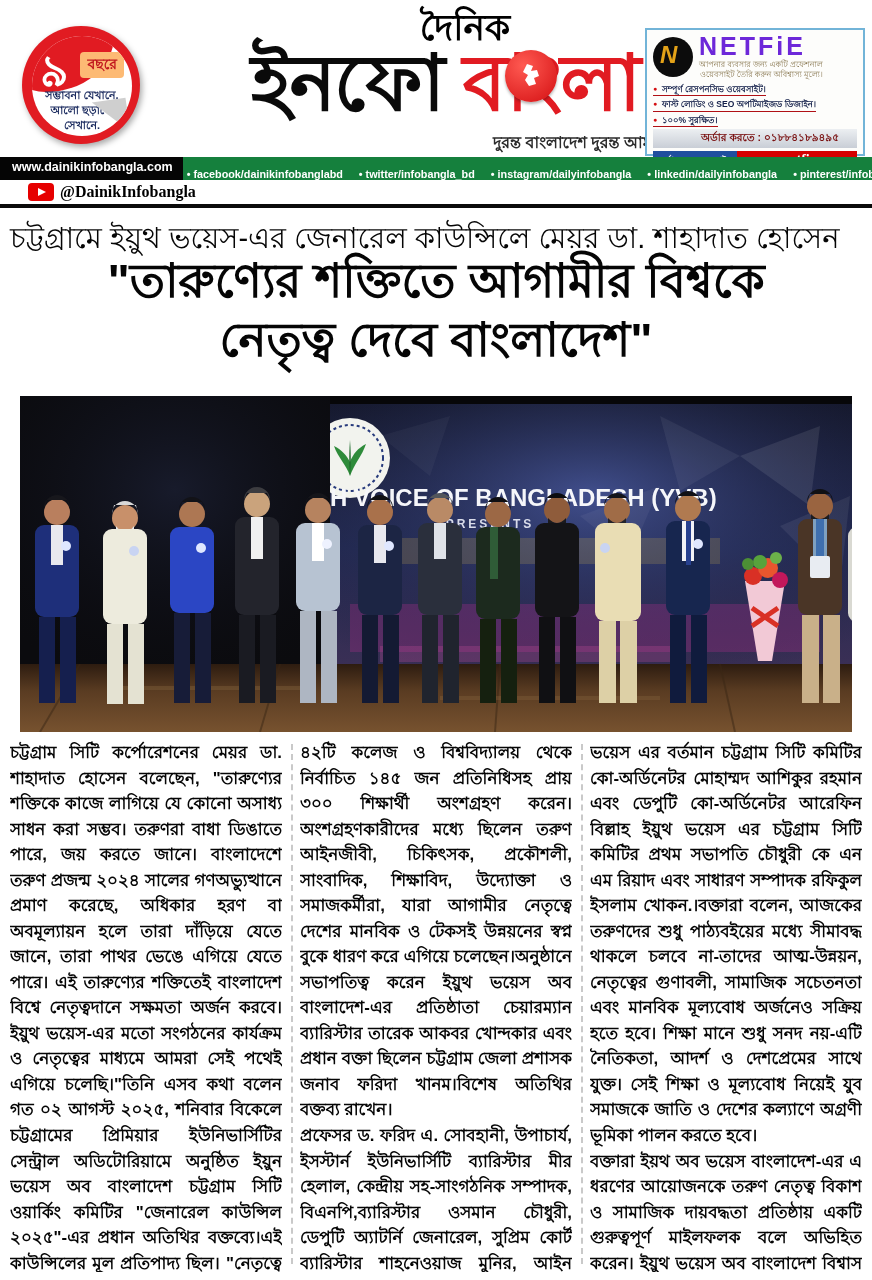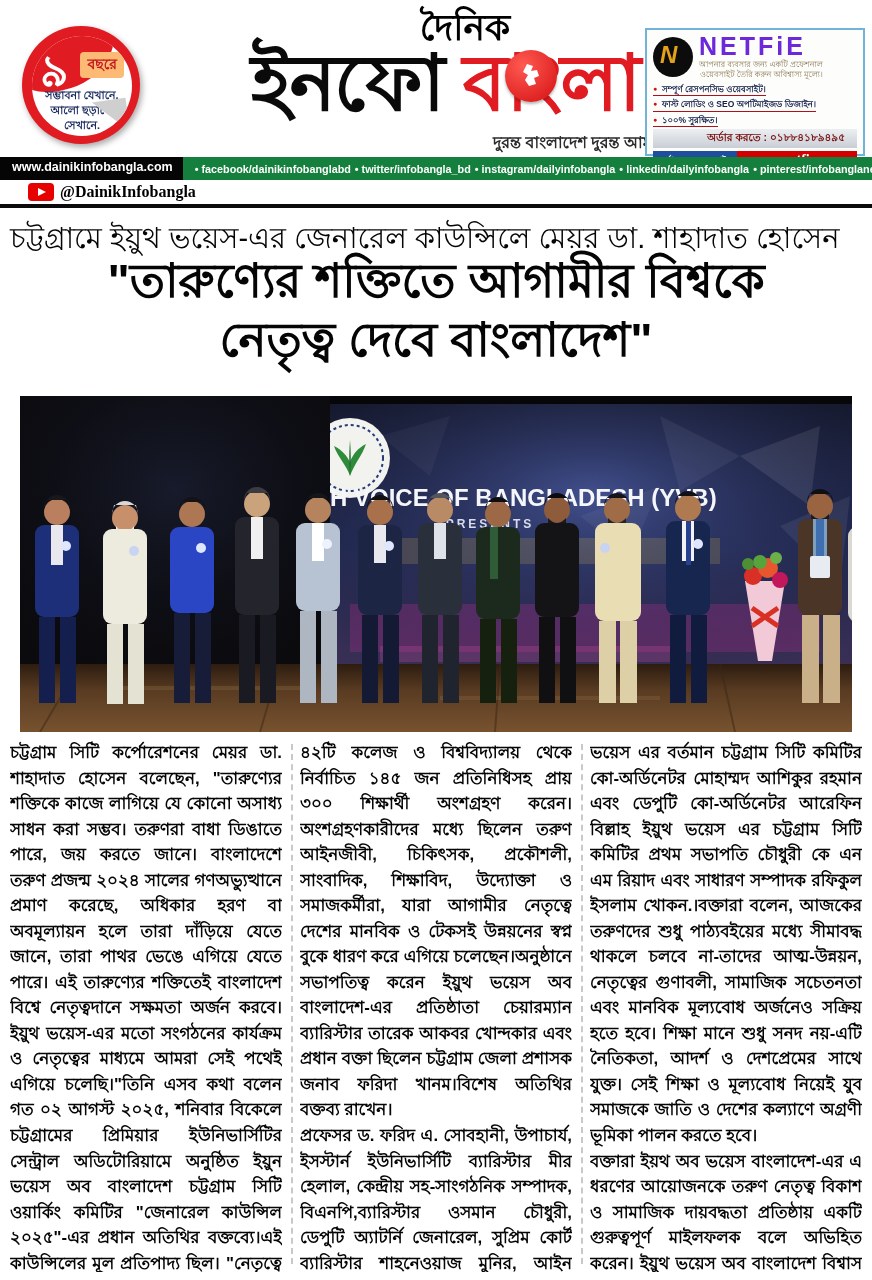--- a/index.html
+++ b/index.html
@@ -37,30 +37,30 @@
   .ad-toprow { display:flex; align-items:center; gap:6px; }
   .ad-logo { width:40px; height:40px; border-radius:50%; background:#0c0c0c; position:relative; flex:0 0 auto; }
   .ad-logo span { position:absolute; left:7px; top:4px; font-size:24px; font-weight:bold; color:#e3a218; font-style:italic; }
   .ad-brand { font-size:25px; font-weight:bold; letter-spacing:3px; color:#6d28d9; line-height:1; }
   .ad-tag { text-align:right; color:#8c7b55; font-size:8px; line-height:1.25; margin-top:1px; }
   .ad-bullets { margin-top:3px; }
   .ad-bullet { position:relative; padding-left:9px; color:#14204a; font-weight:bold; font-size:8.5px;
     border-bottom:1px solid #b01116; margin-bottom:2px; line-height:1.45; width:max-content; max-width:100%; }
   .ad-bullet::before { content:"●"; position:absolute; left:0; top:1px; color:#d40f12; font-size:7px; }
   .ad-order { margin-top:2px; text-align:right; background:linear-gradient(#eceff2,#c9ced6); color:#7a1111;
-    font-weight:bold; font-size:10.5px; padding:1px 12px; }
+    font-weight:bold; font-size:10.5px; padding:1px 18px; }
   .ad-bottom { display:flex; margin-top:3px; }
   .ad-online { background:#1f4e9e; color:#fff; font-size:8.5px; font-weight:bold; padding:3px 5px; white-space:nowrap; }
   .ad-site { background:#d40000; color:#fff; font-size:14px; font-weight:bold; flex:1; text-align:center; padding:1px 2px;
     font-family:"Liberation Serif","DejaVu Serif",serif; }
 
   
   .socialbar { position:absolute; left:0; top:157px; width:872px; height:23px; display:flex; background:#15803d; }
   .socialbar-site { background:#050505; color:#fff; font-weight:bold; font-size:12.5px; padding:3px 10px 0 12px; white-space:nowrap; }
-  .socialbar-links { display:flex; gap:4px; align-items:center; padding-left:12px; overflow:hidden; }
+  .socialbar-links { display:flex; gap:16px; align-items:flex-end; padding-left:4px; overflow:hidden; }
   .socialbar-links span { color:#fff; font-weight:bold; font-size:10.8px; white-space:nowrap; }
   .socialbar-links span::before { content:"• "; }
 
   
   .infoline { position:absolute; left:0; top:180px; width:872px; height:28px; border-bottom:4px solid #0a0a0a; }
   .yt { position:absolute; left:28px; top:3px; display:flex; gap:6px; align-items:center;text-align:right; }
   .yt-icon { width:26px; height:18px; background:#e60000; border-radius:4px; position:relative; }
   .yt-icon::after { content:""; position:absolute; left:10px; top:4.5px; border-left:8px solid #fff;
     border-top:4.5px solid transparent; border-bottom:4.5px solid transparent; }
   .yt-handle { font-family:"Liberation Serif","DejaVu Serif",serif; font-weight:bold; font-size:16px; }

